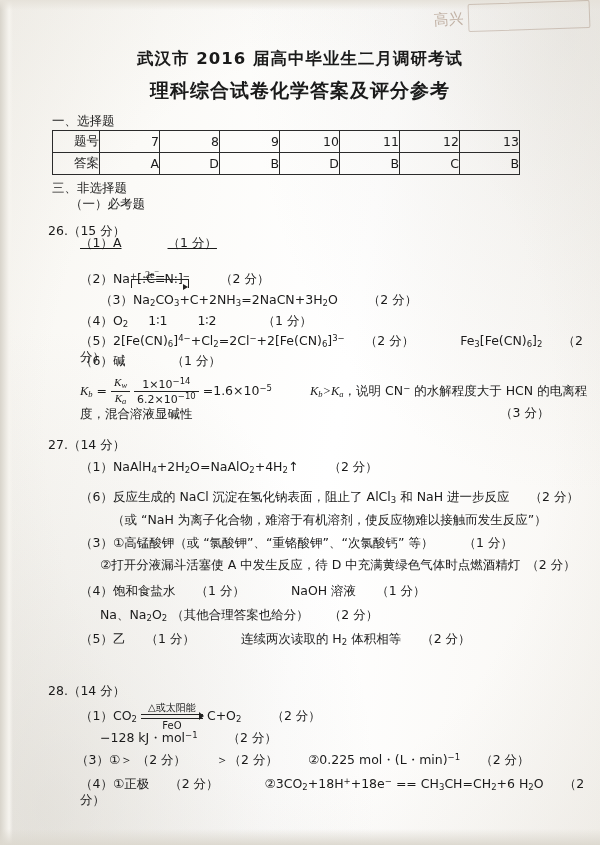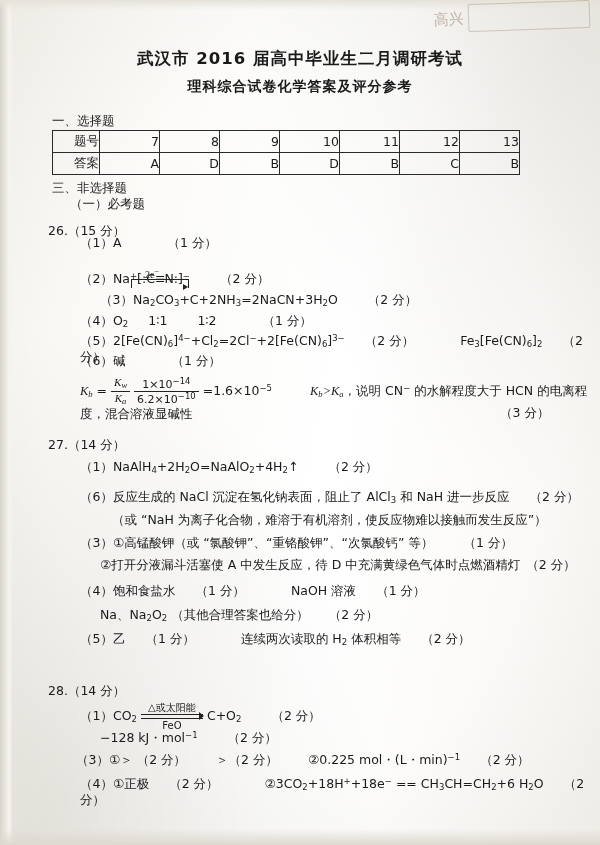--- a/index.html
+++ b/index.html
@@ -44,21 +44,21 @@
   }
 
   
   .title1{
     position:absolute;left:0;right:0;top:48px;text-align:center;
     font-size:16.5px;font-weight:bold;letter-spacing:1px;
     font-family:"DejaVu Sans", sans-serif;
   }
   .title2{
     position:absolute;left:0;right:0;top:78px;text-align:center;
-    font-size:14px;font-weight:bold;letter-spacing:1px;
+    font-size:19px;font-weight:bold;letter-spacing:1px;
     font-family:Liberation Sans, sans-serif;
   }
 
   .sec{
     position:absolute;font-size:12.5px;
     font-family:"DejaVu Sans", sans-serif;
   }
   .sec-xz{left:52px;top:113px;}
   .sec-fxz{left:52px;top:180px;}
   .sec-bk{left:70px;top:196px;}
@@ -150,21 +150,21 @@
       <td>B</td>
     </tr>
   </tbody>
     </table>
 
   <div class="sec sec-fxz">三、非选择题</div>
   <div class="sec sec-bk">（一）必考题</div>
 
   <div class="blk" style="left:48px;top:224px;">26.（15 分）</div>
 
-  <div class="blk" style="left:80px;top:236px;">
+  <div class="blk" style="left:80px;top:236px;text-decoration:underline;">
     <span>（1）A</span><span class="g46"></span><span>（1 分）</span>
   </div>
 
   <div class="blk" style="left:80px;top:272px;">
     <span>（2）Na</span><sup>+</sup><span>[:C</span><span style="letter-spacing:-1px;">≡</span><span>N:]</span><sup>−</sup><span class="g30"></span><span>（2 分）</span>
   </div>
 
   <div class="blk" style="left:100px;top:293px;">
     <span>（3）Na</span><sub>2</sub><span>CO</span><sub>3</sub><span>+C+2NH</span><sub>3</sub><span>=2NaCN+3H</span><sub>2</sub><span>O</span><span class="g30"></span><span>（2 分）</span>
   </div>

